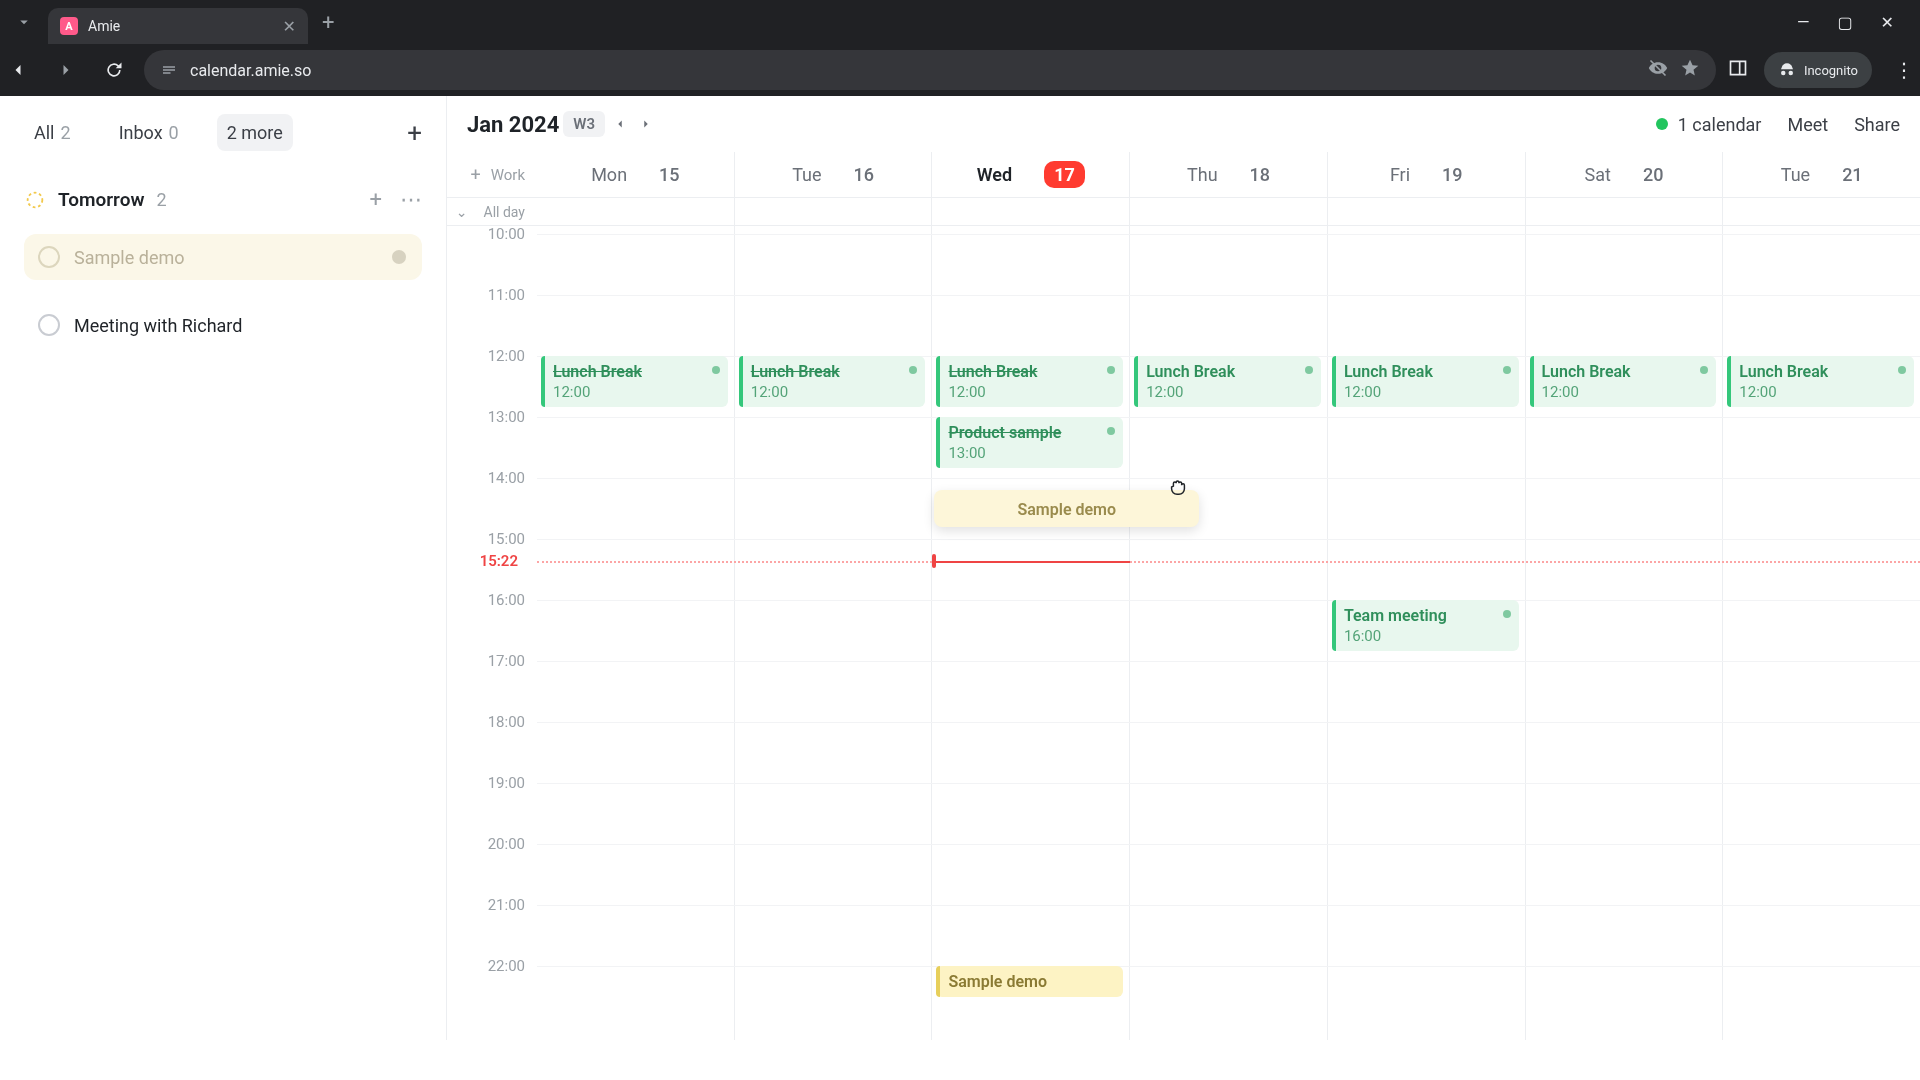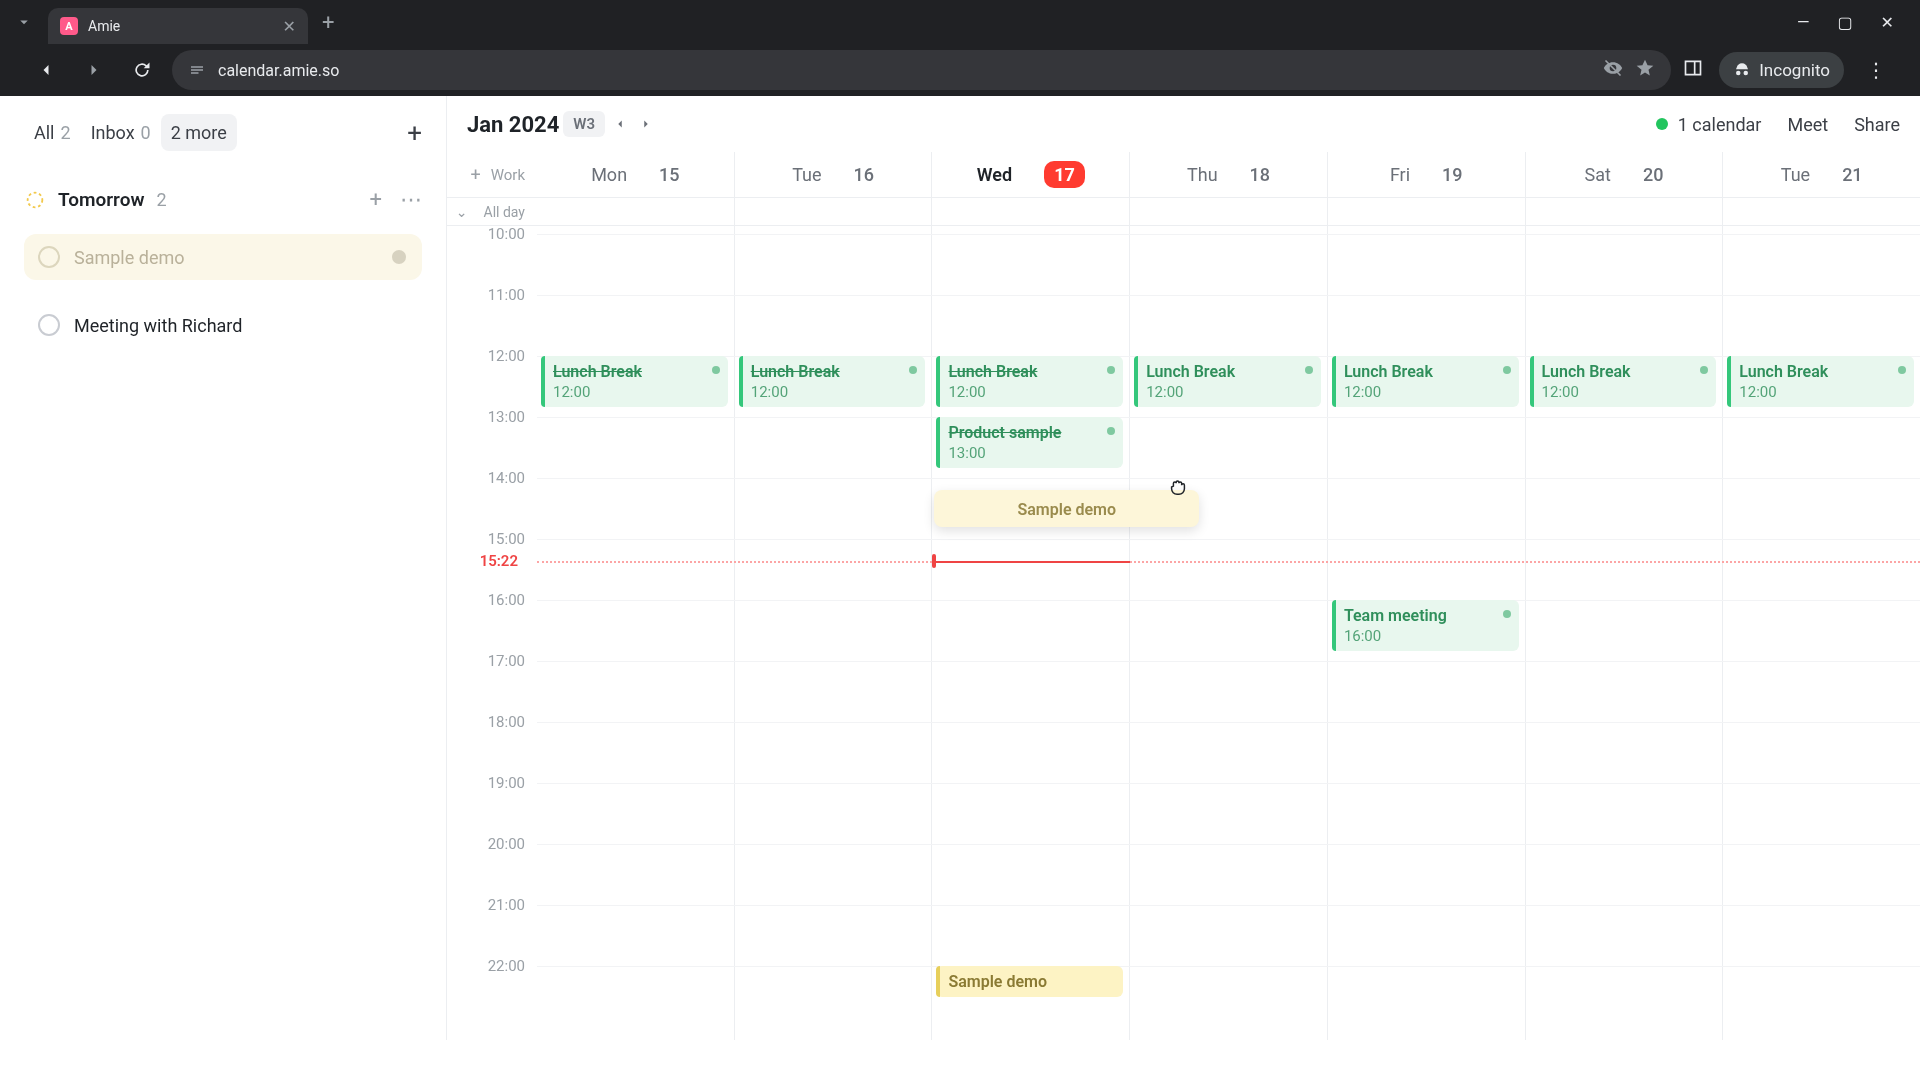--- a/index.html
+++ b/index.html
@@ -11,43 +11,43 @@
   .tab-dropdown { width: 32px; height: 32px; display:flex; align-items:center; justify-content:center; border-radius:6px; }
   .tab-dropdown svg { fill:#9aa0a6; }
   .tab { display:flex; align-items:center; gap:10px; background:#35363a; height:36px; padding:0 12px; border-radius:10px 10px 0 0; min-width:260px; position:relative; top:4px;}
   .tab .favicon { width:18px; height:18px; background:#ff5a8a; border-radius:4px; display:flex; align-items:center; justify-content:center; color:#fff; font-size:11px; font-weight:700;}
   .tab .title { font-size:14px; color:#e8eaed; flex:1; }
   .tab .close { color:#9aa0a6; font-size:16px; }
   .new-tab { color:#9aa0a6; font-size:22px; padding:0 6px; }
   .window-controls { margin-left:auto; display:flex; gap:28px; padding-right:18px; color:#e8eaed; font-size:16px; }
   .window-controls span { cursor:default; }
 
-  .addr-bar { height:52px; display:flex; align-items:center; padding:0 28px; gap:12px; }
+  .addr-bar { height:52px; display:flex; align-items:center; padding:0 0; gap:12px; }
   .nav-btn { width:36px; height:36px; display:flex; align-items:center; justify-content:center; color:#9aa0a6; }
   .nav-btn.enabled { color:#e8eaed; }
   .nav-btn svg { width:20px; height:20px; fill:currentColor; }
   .omnibox { flex:1; background:#35363a; height:40px; border-radius:20px; display:flex; align-items:center; padding:0 16px; gap:12px; color:#e8eaed; font-size:16px; }
   .omnibox .site-icon { width:18px; height:18px; display:flex; align-items:center; justify-content:center; }
   .omnibox .site-icon svg { fill:#9aa0a6; width:18px; height:18px; }
   .omnibox .url { flex:1; }
   .omnibox .eye svg, .omnibox .star svg { fill:#9aa0a6; width:20px; height:20px; }
   .right-icons { display:flex; align-items:center; gap:16px; }
   .right-icons .icon svg { fill:#e8eaed; width:20px; height:20px; }
-  .incognito-pill { display:flex; align-items:center; gap:8px; background:#3c4043; height:36px; padding:0 14px; border-radius:18px; color:#e8eaed; font-size:17px;}
+  .incognito-pill { display:flex; align-items:center; gap:8px; background:#3c4043; height:36px; padding:0 14px; border-radius:18px; color:#e8eaed; font-size:13px;}
   .incognito-pill svg { fill:#e8eaed; width:18px; height:18px; }
   .kebab { color:#e8eaed; font-size:20px; padding:0 6px;}
 
   .bookmarks-bar { height:40px; display:flex; align-items:center; justify-content:flex-end; padding:0 20px; border-top:1px solid #3c4043;}
   .bookmarks-bar .folder { display:flex; align-items:center; gap:8px; color:#e8eaed; font-size:15px; }
   .bookmarks-bar .folder svg { fill:#9aa0a6; width:18px; height:18px; }
 
   
   .app { display:flex; height:calc(1080px - 136px); background:#fff; color:#1f2328; }
   .sidebar { width:447px; border-right:1px solid #eceef1; padding:18px 24px; }
-  .filters { display:flex; align-items:center; gap:0; }
+  .filters { display:flex; align-items:center; gap:28px; }
   .filters .pill { font-size:18px; color:#3b3f46; display:flex; align-items:center; gap:6px; padding:8px 10px; border-radius:8px;}
   .filters .pill .count { color:#9aa0a6; }
   .filters .pill.active { background:#f1f2f4; }
   .filters .plus { margin-left:auto; font-size:26px; color:#3b3f46; }
   .section { margin-top:36px; }
   .section-head { display:flex; align-items:center; gap:12px; }
   .section-head .spark { width:22px; height:22px; }
   .section-head .title { font-size:19px; font-weight:600; }
   .section-head .count { font-size:18px; color:#9aa0a6; }
   .section-head .actions { margin-left:auto; display:flex; gap:18px; color:#9aa0a6; font-size:22px;}

